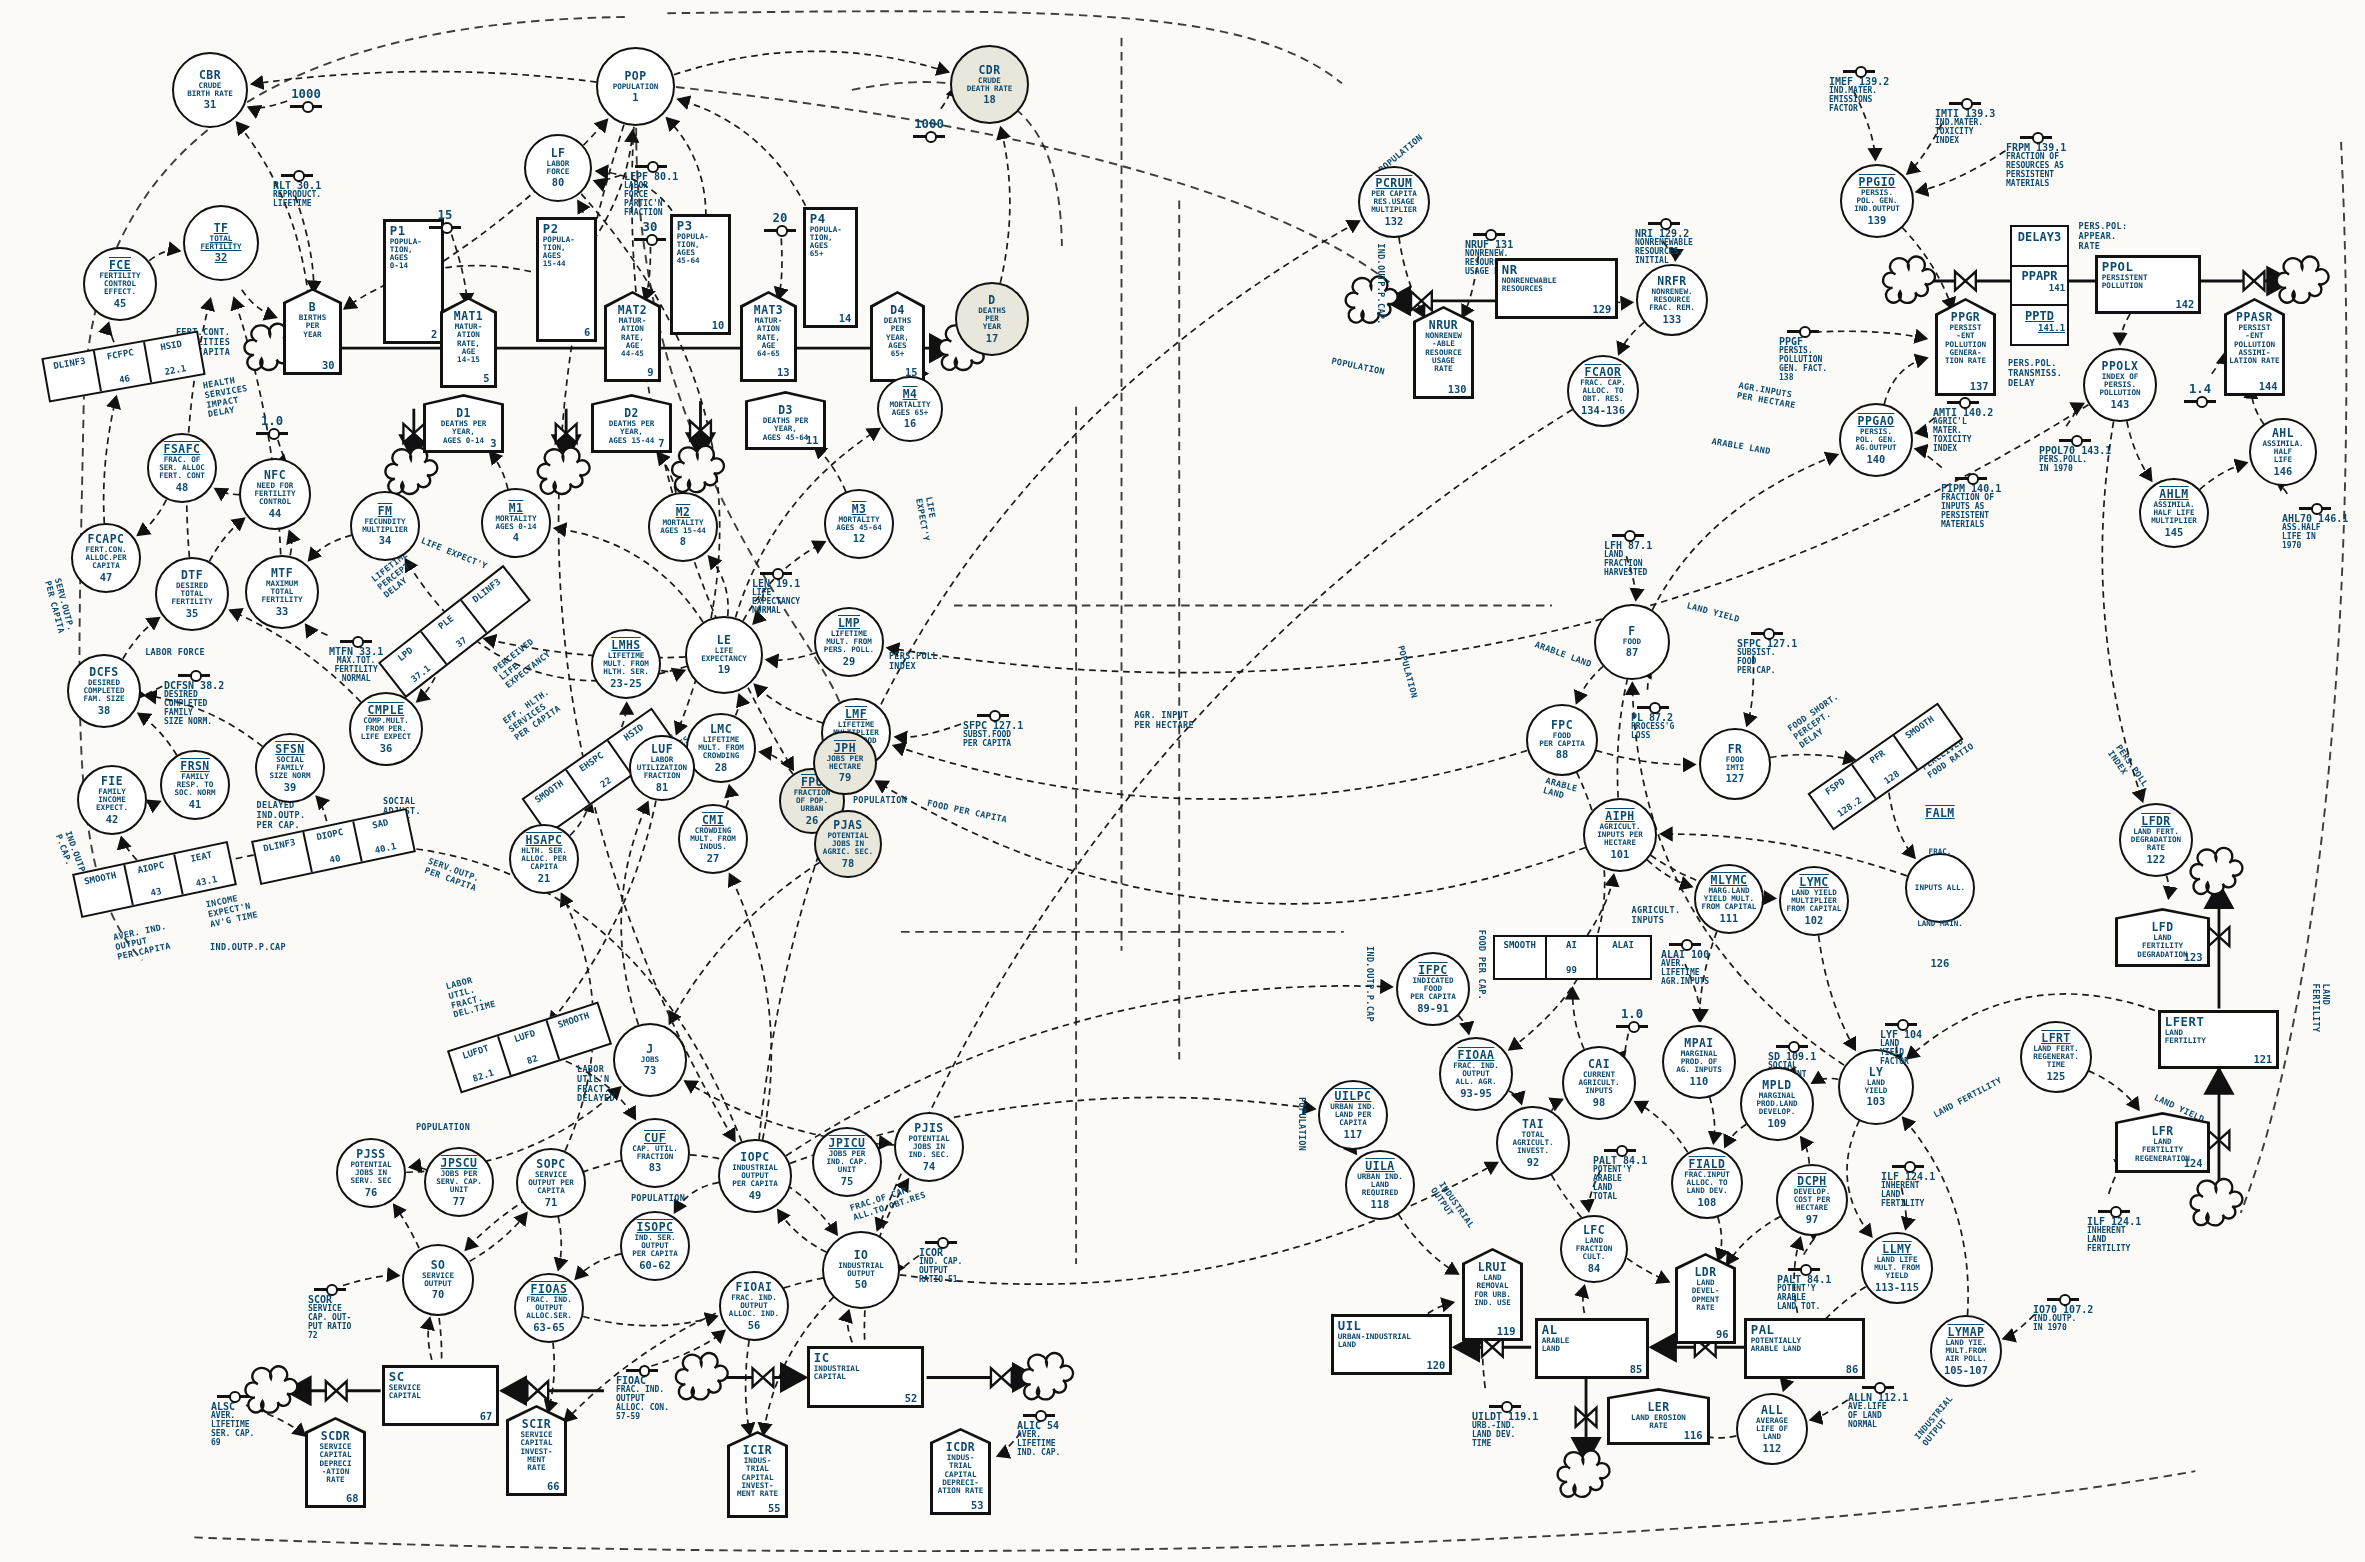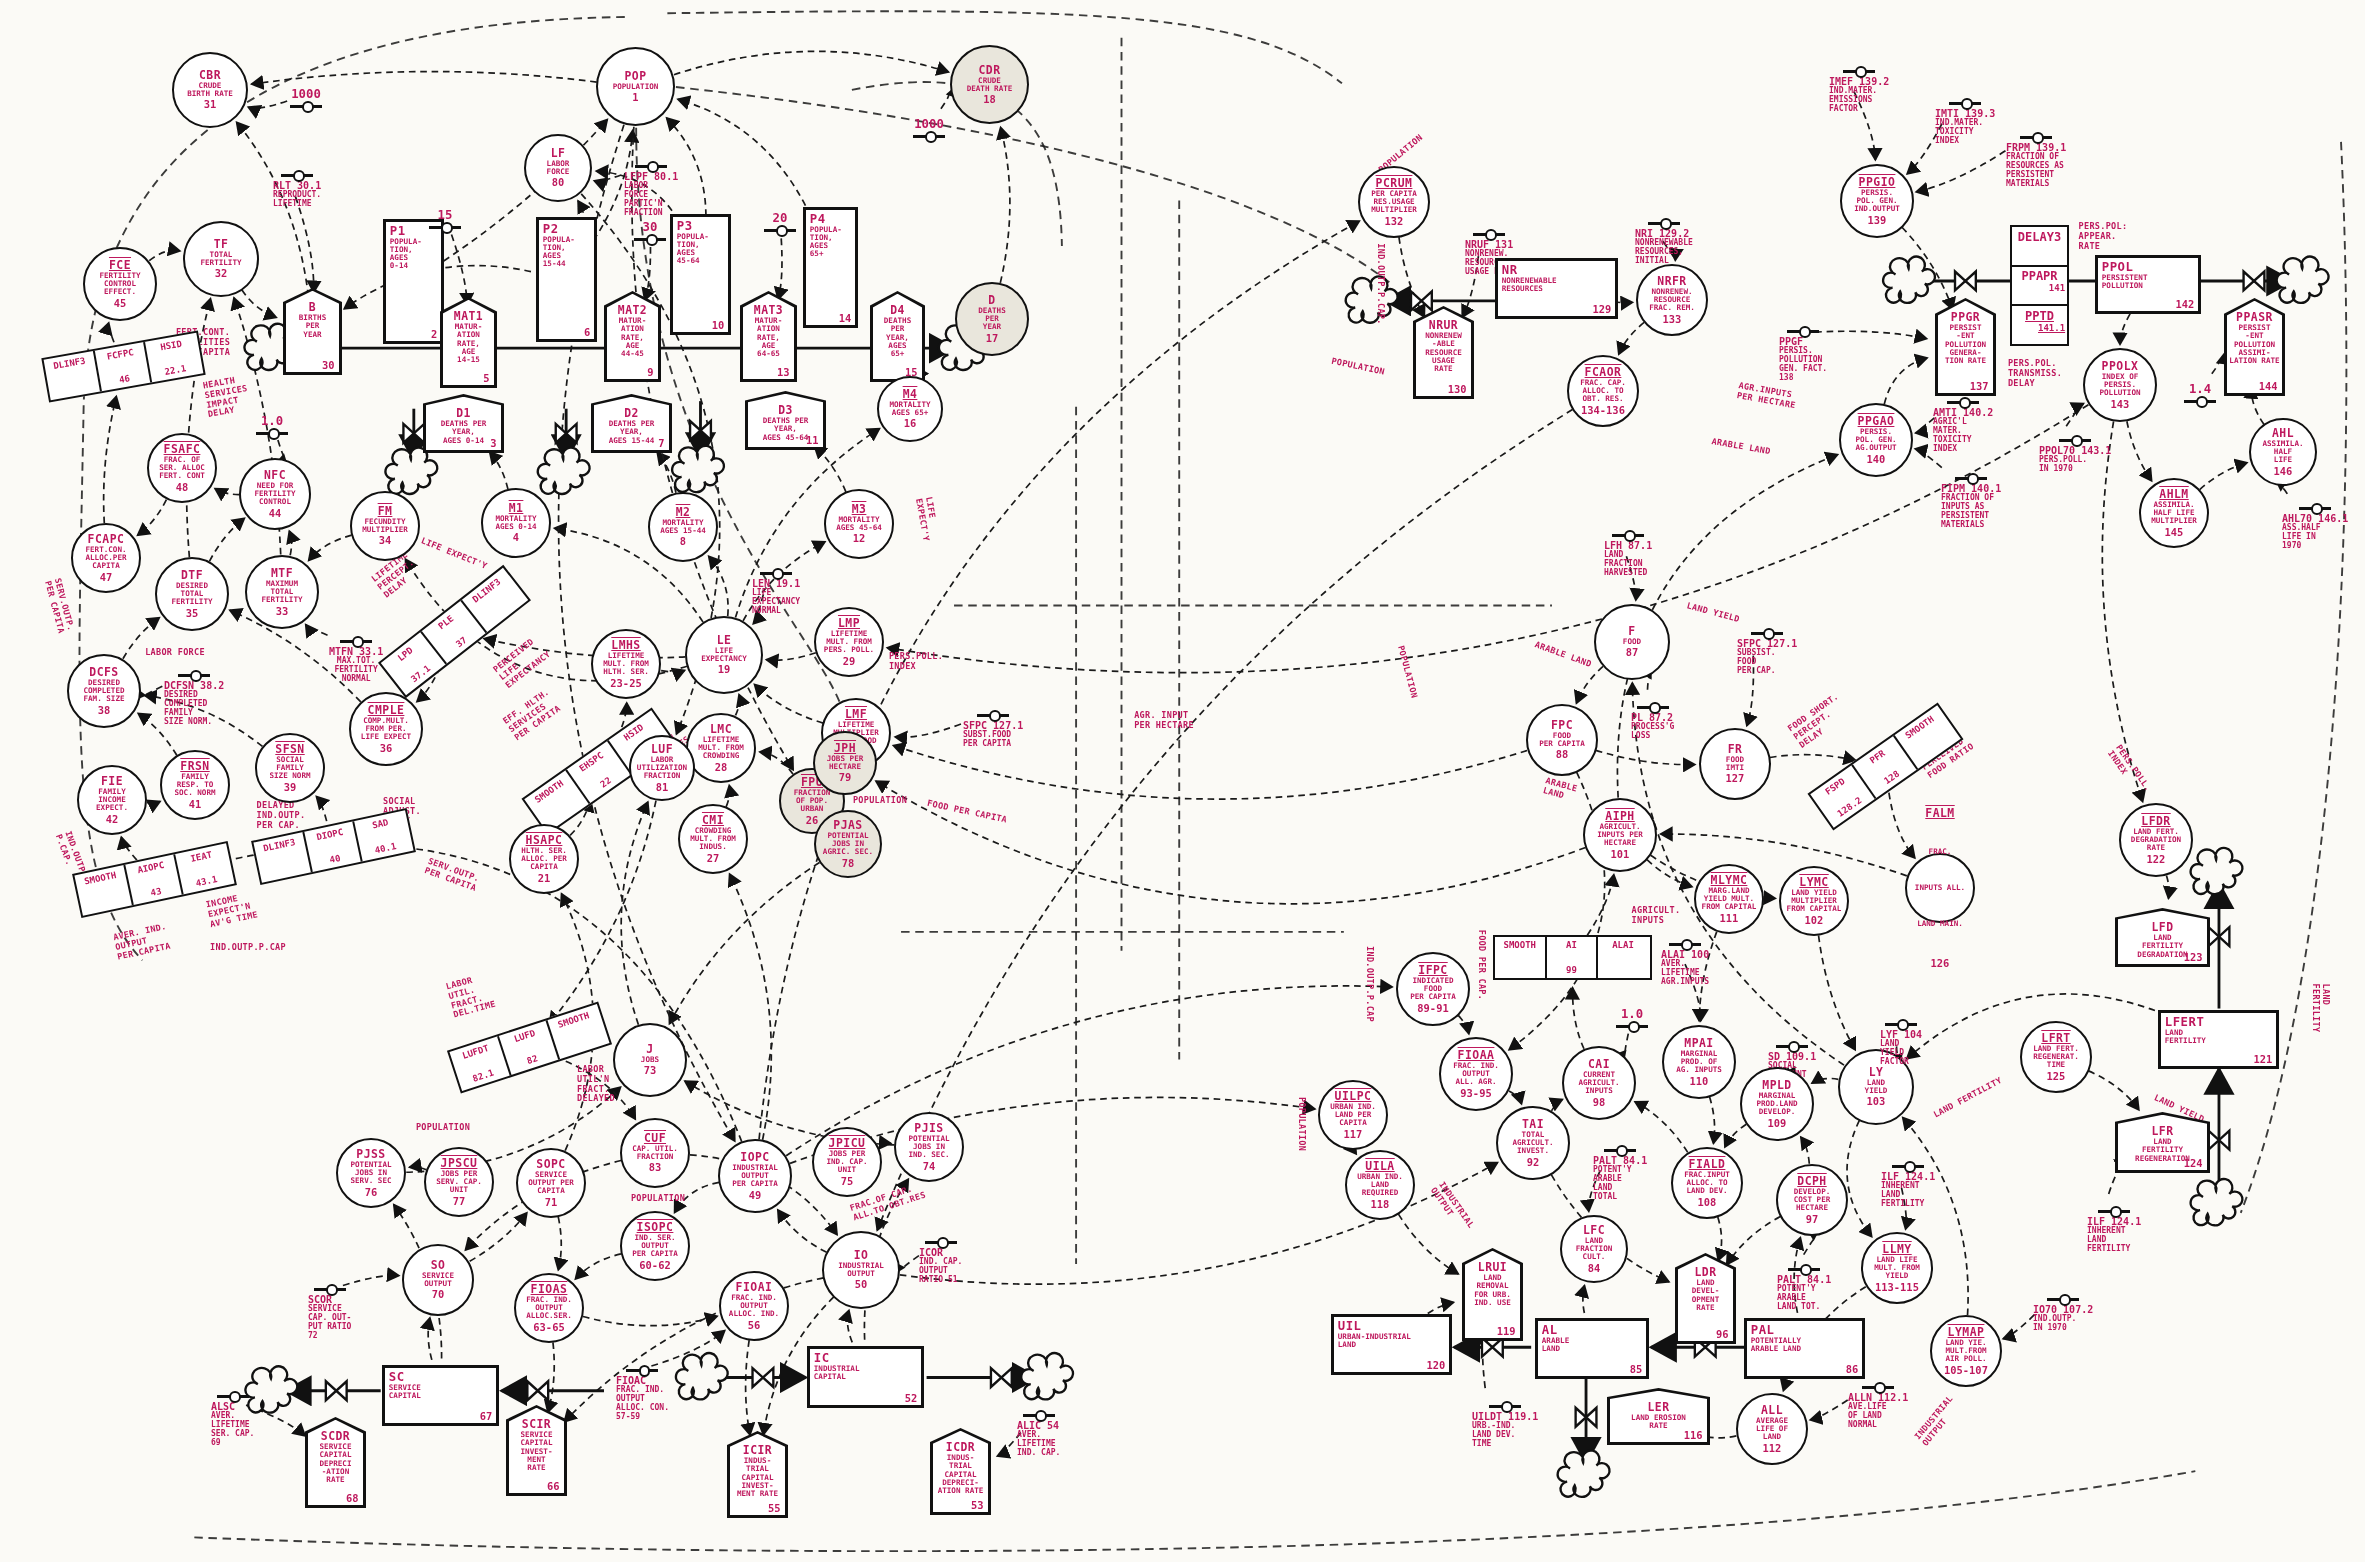--- a/index.html
+++ b/index.html
@@ -1,17 +1,17 @@
 <!DOCTYPE html>
 <html style="font-size:15px"><head>
 <meta charset="utf-8">
 <style>
   html,body{margin:0;padding:0;background:#fbfaf6;}
   #canvas{position:relative;width:2366px;height:1562px;background:#fbfaf6;overflow:hidden;
-          font-family:"DejaVu Sans Mono","Liberation Mono",monospace;color:#be185d;border-radius:23px;}
+          font-family:"DejaVu Sans Mono","Liberation Mono",monospace;color:#0c4a6e;border-radius:23px;}
   #edges{position:absolute;left:0;top:0;z-index:1;}
   .node{position:absolute;z-index:3;box-sizing:border-box;}
   .circ{border:2.8px solid #111;border-radius:50%;background:#fff;display:flex;flex-direction:column;
         align-items:center;justify-content:center;text-align:center;padding:1.9px;}
   .circ.shade{background:#e9e6dc;}
   .abbr{font-weight:bold;font-size:11.4px;line-height:1.05;letter-spacing:0.5px;}
   .abbr.u{text-decoration:underline overline;}
   .l{font-size:7.6px;line-height:1.08;font-weight:bold;white-space:nowrap;}
   .num{font-size:10.4px;font-weight:bold;line-height:1;margin-top:0.9px;}
   .stock{border:3.3px solid #111;background:#fff;padding:2.8px 3.8px;}
@@ -363,21 +363,21 @@
       <div class="tick">
         <div class="bar"></div>
         <div class="dot"></div>
       </div>
       <div class="clbl">
         <div class="first">RLT 30.1</div>
         <div class="rest">REPRODUCT.</div>
         <div class="rest">LIFETIME</div>
       </div>
     </div>
-    <div class="node circ" style="left: 183px; top: 221px; width: 76px; height: 76px;">
+    <div class="node circ" style="left: 183px; top: 205px; width: 76px; height: 76px; text-decoration: underline;">
       <div class="abbr">TF</div>
       <div class="l">TOTAL</div>
       <div class="l">FERTILITY</div>
       <div class="num">32</div>
     </div>
     <div class="node circ" style="left: 83px; top: 247px; width: 74px; height: 74px;">
       <div class="abbr u">FCE</div>
       <div class="l">FERTILITY</div>
       <div class="l">CONTROL</div>
       <div class="l">EFFECT.</div>

